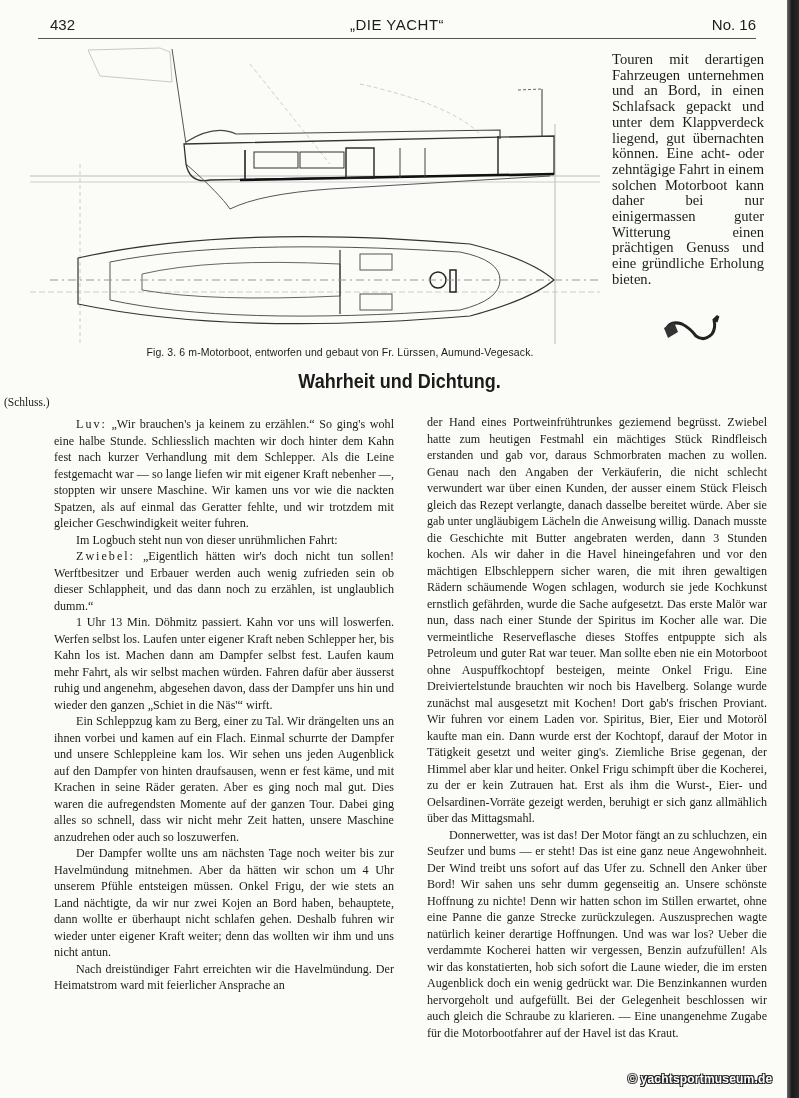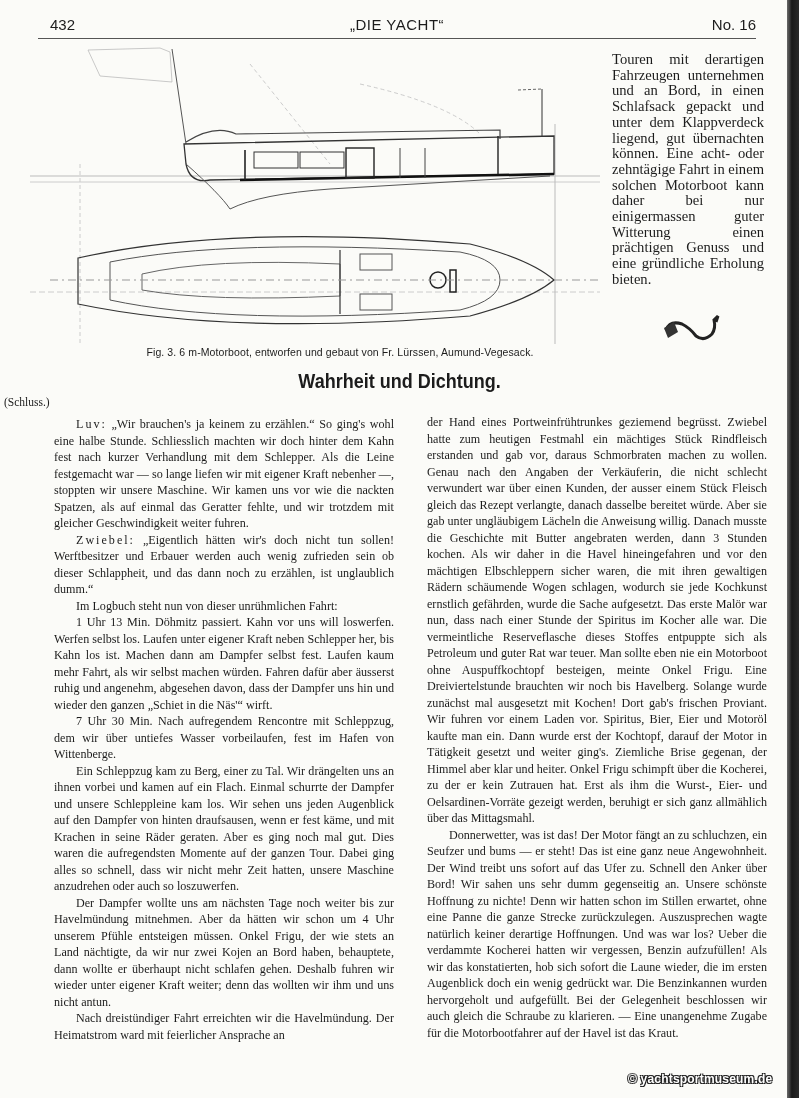--- a/index.html
+++ b/index.html
@@ -122,24 +122,23 @@
   </svg>
 </div>
 
 <div class="caption">Fig. 3.  6 m-Motorboot, entworfen und gebaut von Fr. Lürssen, Aumund-Vegesack.</div>
 
 <div class="article-title">Wahrheit und Dichtung.</div>
 <div class="article-sub">(Schluss.)</div>
 
 <div class="col left">
   <p><span class="spaced">Luv:</span><span> „Wir brauchen's ja keinem zu erzählen.“ So ging's wohl eine halbe Stunde. Schliesslich machten wir doch hinter dem Kahn fest nach kurzer Verhandlung mit dem Schlepper. Als die Leine festgemacht war — so lange liefen wir mit eigener Kraft nebenher —, stoppten wir unsere Maschine. Wir kamen uns vor wie die nackten Spatzen, als auf einmal das Geratter fehlte, und wir trotzdem mit gleicher Geschwindigkeit weiter fuhren.</span></p>
+  <p>Im Logbuch steht nun von dieser unrühmlichen Fahrt:</p>
   <p><span class="spaced">Zwiebel:</span><span> „Eigentlich hätten wir's doch nicht tun sollen! Werftbesitzer und Erbauer werden auch wenig zufrieden sein ob dieser Schlappheit, und das dann noch zu erzählen, ist unglaublich dumm.“</span></p>
-  <p>Im Logbuch steht nun von dieser unrühmlichen Fahrt:</p>
   <p>1 Uhr 13 Min. Döhmitz passiert. Kahn vor uns will loswerfen. Werfen selbst los. Laufen unter eigener Kraft neben Schlepper her, bis Kahn los ist. Machen dann am Dampfer selbst fest. Laufen kaum mehr Fahrt, als wir selbst machen würden. Fahren dafür aber äusserst ruhig und angenehm, abgesehen davon, dass der Dampfer uns hin und wieder den ganzen „Schiet in die Näs'“ wirft.</p>
-  <p>7 Uhr 30 Min. Nach aufregendem Rencontre mit Schleppzug, dem wir über untiefes Wasser vorbeilaufen, fest im Hafen von Wittenberge.</p>
   <p>Ein Schleppzug kam zu Berg, einer zu Tal. Wir drängelten uns an ihnen vorbei und kamen auf ein Flach. Einmal schurrte der Dampfer und unsere Schleppleine kam los. Wir sehen uns jeden Augenblick auf den Dampfer von hinten draufsausen, wenn er fest käme, und mit Krachen in seine Räder geraten. Aber es ging noch mal gut. Dies waren die aufregendsten Momente auf der ganzen Tour. Dabei ging alles so schnell, dass wir nicht mehr Zeit hatten, unsere Maschine anzudrehen oder auch so loszuwerfen.</p>
   <p>Der Dampfer wollte uns am nächsten Tage noch weiter bis zur Havelmündung mitnehmen. Aber da hätten wir schon um 4 Uhr unserem Pfühle entsteigen müssen. Onkel Frigu, der wie stets an Land nächtigte, da wir nur zwei Kojen an Bord haben, behauptete, dann wollte er überhaupt nicht schlafen gehen. Deshalb fuhren wir wieder unter eigener Kraft weiter; denn das wollten wir ihm und uns nicht antun.</p>
   <p>Nach dreistündiger Fahrt erreichten wir die Havelmündung. Der Heimatstrom ward mit feierlicher Ansprache an</p>
 </div>
 
 <div class="col right">
   <p class="noindent">der Hand eines Portweinfrühtrunkes geziemend begrüsst. Zwiebel hatte zum heutigen Festmahl ein mächtiges Stück Rindfleisch erstanden und gab vor, daraus Schmorbraten machen zu wollen. Genau nach den Angaben der Verkäuferin, die nicht schlecht verwundert war über einen Kunden, der ausser einem Stück Fleisch gleich das Rezept verlangte, danach dasselbe bereitet würde. Aber sie gab unter ungläubigem Lächeln die Anweisung willig. Danach musste die Geschichte mit Butter angebraten werden, dann 3 Stunden kochen. Als wir daher in die Havel hineingefahren und vor den mächtigen Elbschleppern sicher waren, die mit ihren gewaltigen Rädern schäumende Wogen schlagen, wodurch sie jede Kochkunst ernstlich gefährden, wurde die Sache aufgesetzt. Das erste Malör war nun, dass nach einer Stunde der Spiritus im Kocher alle war. Die vermeintliche Reserveflasche dieses Stoffes entpuppte sich als Petroleum und guter Rat war teuer. Man sollte eben nie ein Motorboot ohne Auspuffkochtopf besteigen, meinte Onkel Frigu. Eine Dreiviertelstunde brauchten wir noch bis Havelberg. Solange wurde zunächst mal ausgesetzt mit Kochen! Dort gab's frischen Proviant. Wir fuhren vor einem Laden vor. Spiritus, Bier, Eier und Motoröl kaufte man ein. Dann wurde erst der Kochtopf, darauf der Motor in Tätigkeit gesetzt und weiter ging's. Ziemliche Brise gegenan, der Himmel aber klar und heiter. Onkel Frigu schimpft über die Kocherei, zu der er kein Zutrauen hat. Erst als ihm die Wurst-, Eier- und Oelsardinen-Vorräte gezeigt werden, beruhigt er sich ganz allmählich über das Mittagsmahl.</p>
   <p>Donnerwetter, was ist das! Der Motor fängt an zu schluchzen, ein Seufzer und bums — er steht! Das ist eine ganz neue Angewohnheit. Der Wind treibt uns sofort auf das Ufer zu. Schnell den Anker über Bord! Wir sahen uns sehr dumm gegenseitig an. Unsere schönste Hoffnung zu nichte! Denn wir hatten schon im Stillen erwartet, ohne eine Panne die ganze Strecke zurückzulegen. Auszusprechen wagte natürlich keiner derartige Hoffnungen. Und was war los? Ueber die verdammte Kocherei hatten wir vergessen, Benzin aufzufüllen! Als wir das konstatierten, hob sich sofort die Laune wieder, die im ersten Augenblick doch ein wenig gedrückt war. Die Benzinkannen wurden hervorgeholt und aufgefüllt. Bei der Gelegenheit beschlossen wir auch gleich die Schraube zu klarieren. — Eine unangenehme Zugabe für die Motorbootfahrer auf der Havel ist das Kraut.</p>
 </div>
 

